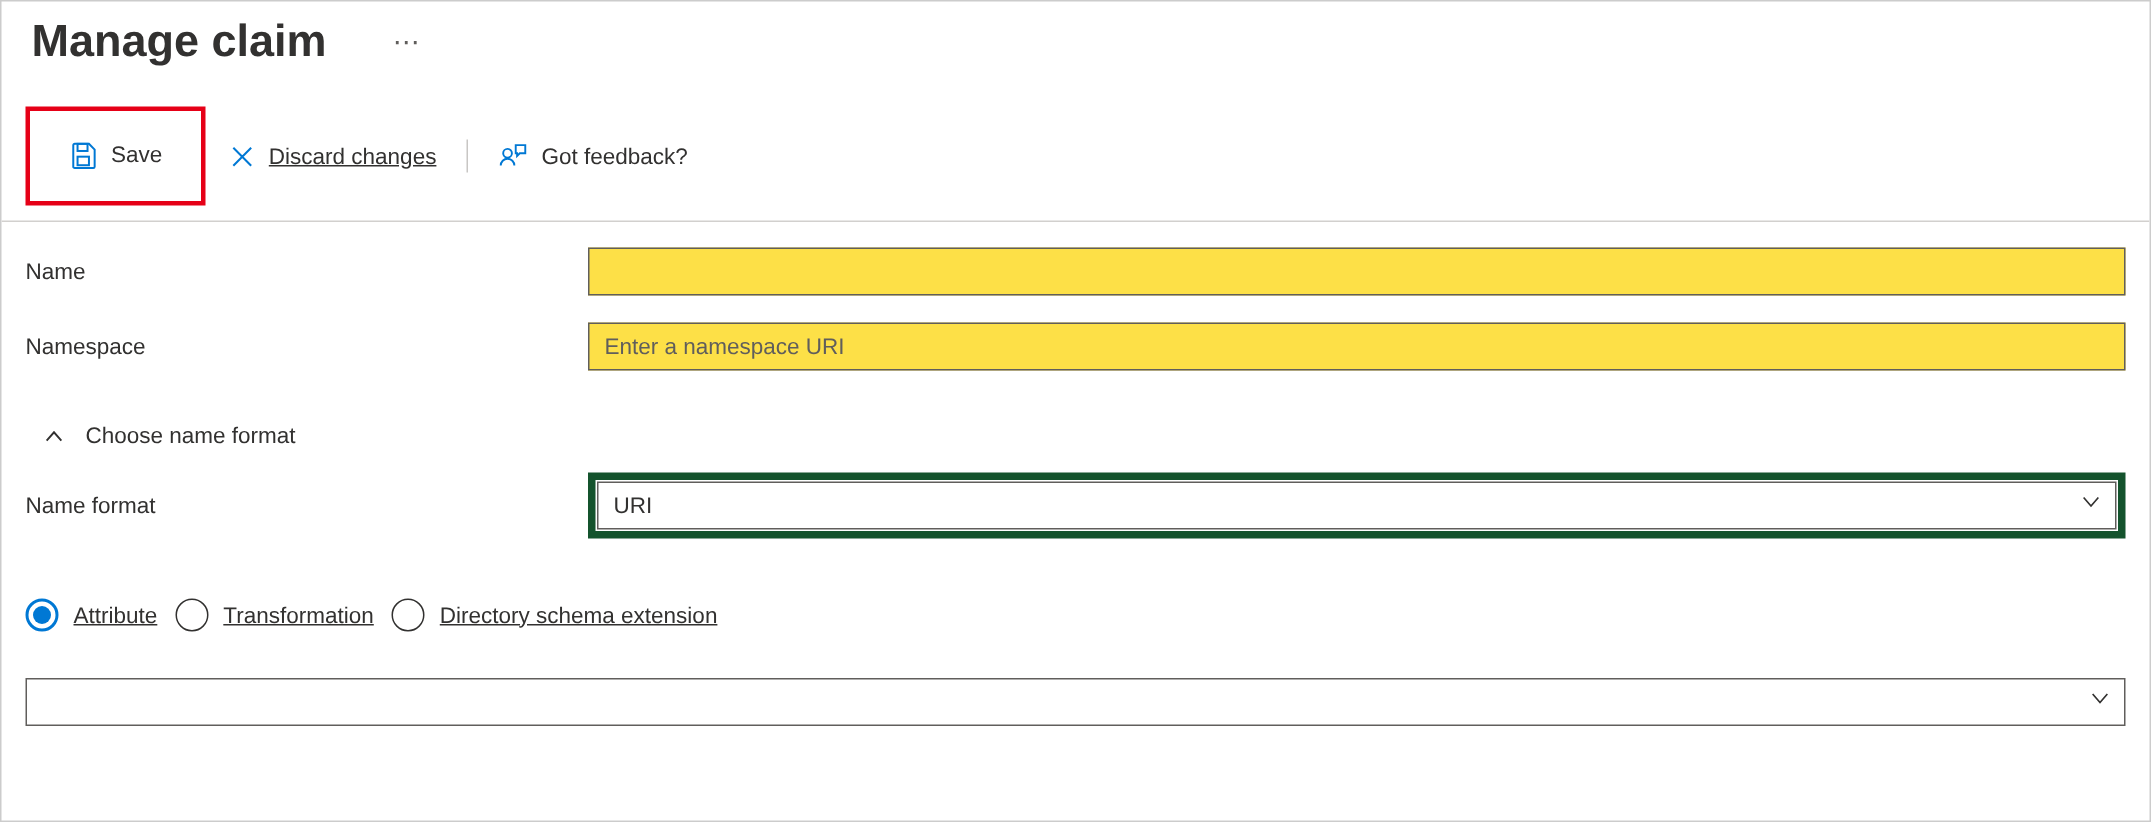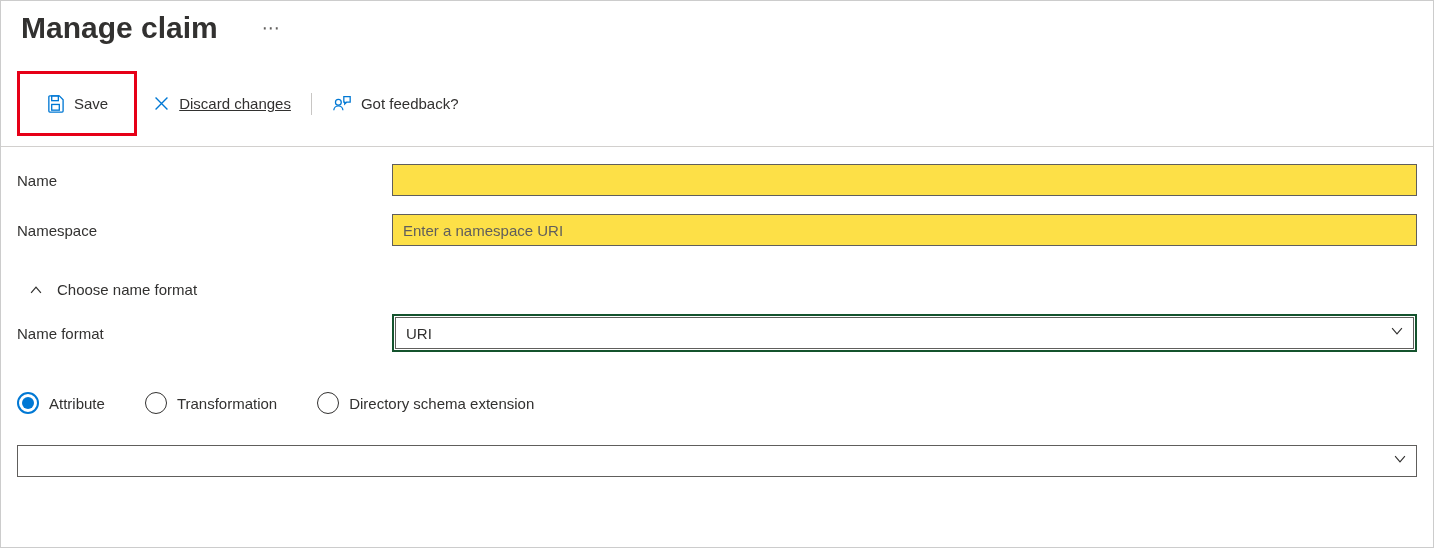--- a/index.html
+++ b/index.html
@@ -105,29 +105,30 @@
       -webkit-appearance: none;
     }
     .select-chevron {
       position: absolute;
       right: 10px;
       top: 50%;
       transform: translateY(-50%);
       pointer-events: none;
     }
     .hl-red {
-      border: 2px solid #14532d;
+      border: 5px solid #14532d;
       padding: 1px;
       flex: 1;
     }
     .hl-red .select-wrap { flex: none; }
     .radio-row {
       display: flex;
       align-items: flex-start;
-      gap: 40px;
+      gap: 12px;
+      text-decoration: underline;
     }
     .radio-opt {
       display: inline-flex;
       align-items: center;
       cursor: pointer;
       font-size: 15px;
     }
     .radio-circle {
       width: 22px; height: 22px;
       border-radius: 50%;

